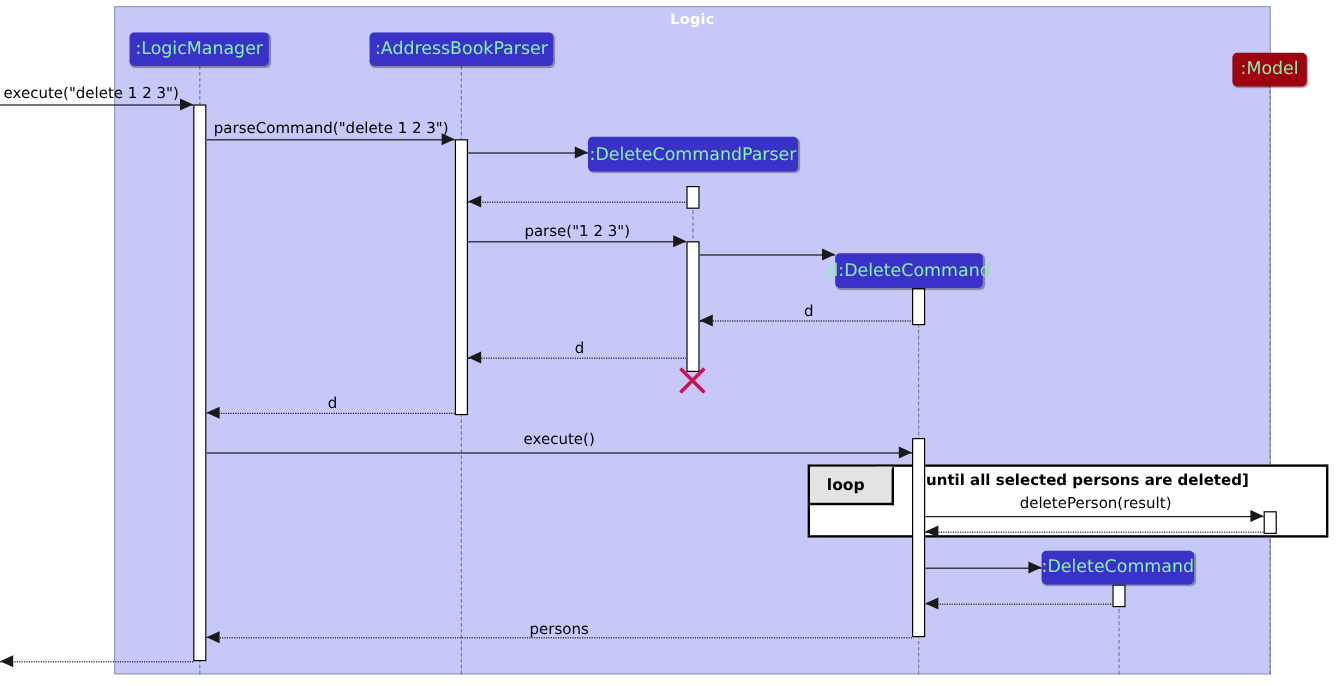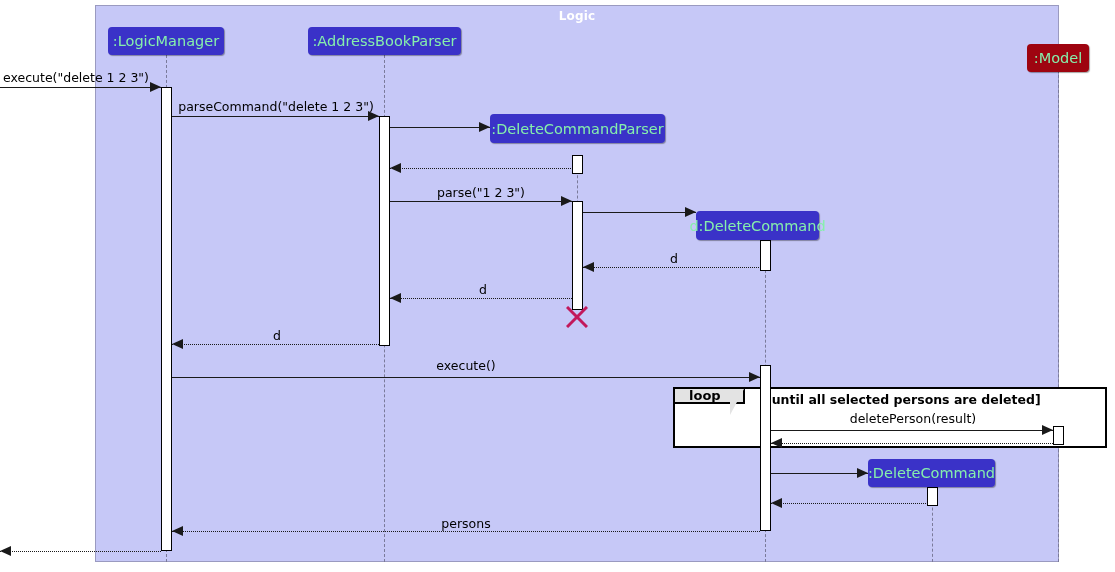--- a/index.html
+++ b/index.html
@@ -153,21 +153,21 @@
   <div id="layer-lifelines">
       <div class="lifeline" style="left: 166px; top: 55px; height: 507px;"></div>
       <div class="lifeline" style="left: 384px; top: 55px; height: 507px;"></div>
       <div class="lifeline" style="left: 577px; top: 155px; height: 155px;"></div>
       <div class="lifeline" style="left: 765px; top: 240px; height: 322px;"></div>
       <div class="lifeline" style="left: 932px; top: 487px; height: 75px;"></div>
       <div class="lifeline" style="left: 1058px; top: 55px; height: 507px;"></div>
     </div>
   <div id="layer-fragments">
       <div class="fragment" style="left: 673px; top: 387px; width: 434px; height: 61px;">
-        <div class="fragment-tag" style="width: 70px; height: 15px; background: rgb(227, 227, 227);">loop<div class="fragment-tag-notch" style="border-top-color: rgb(227, 227, 227);"></div></div>
+        <div class="fragment-tag" style="width: 70px; height: 32px; background: rgb(227, 227, 227);">loop<div class="fragment-tag-notch" style="border-top-color: rgb(227, 227, 227);"></div></div>
       </div>
       <div class="fragment-guard" style="left: 766px; top: 392px;">[until all selected persons are deleted]</div>
     </div>
   <div id="layer-messages">
       <div class="msg-line" style="left: 0px; top: 87px; width: 161px; border-top-color: rgb(26, 26, 26);"></div>
       <div class="arrowhead right" style="top: 82px; left: 150px; border-left-color: rgb(26, 26, 26);"></div>
       <div class="msg-label center" style="left: 76px; top: 70px;">execute("delete 1 2 3")</div>
       <div class="msg-line" style="left: 172px; top: 116px; width: 207px; border-top-color: rgb(26, 26, 26);"></div>
       <div class="arrowhead right" style="top: 111px; left: 368px; border-left-color: rgb(26, 26, 26);"></div>
       <div class="msg-label center" style="left: 276px; top: 99px;">parseCommand("delete 1 2 3")</div>

